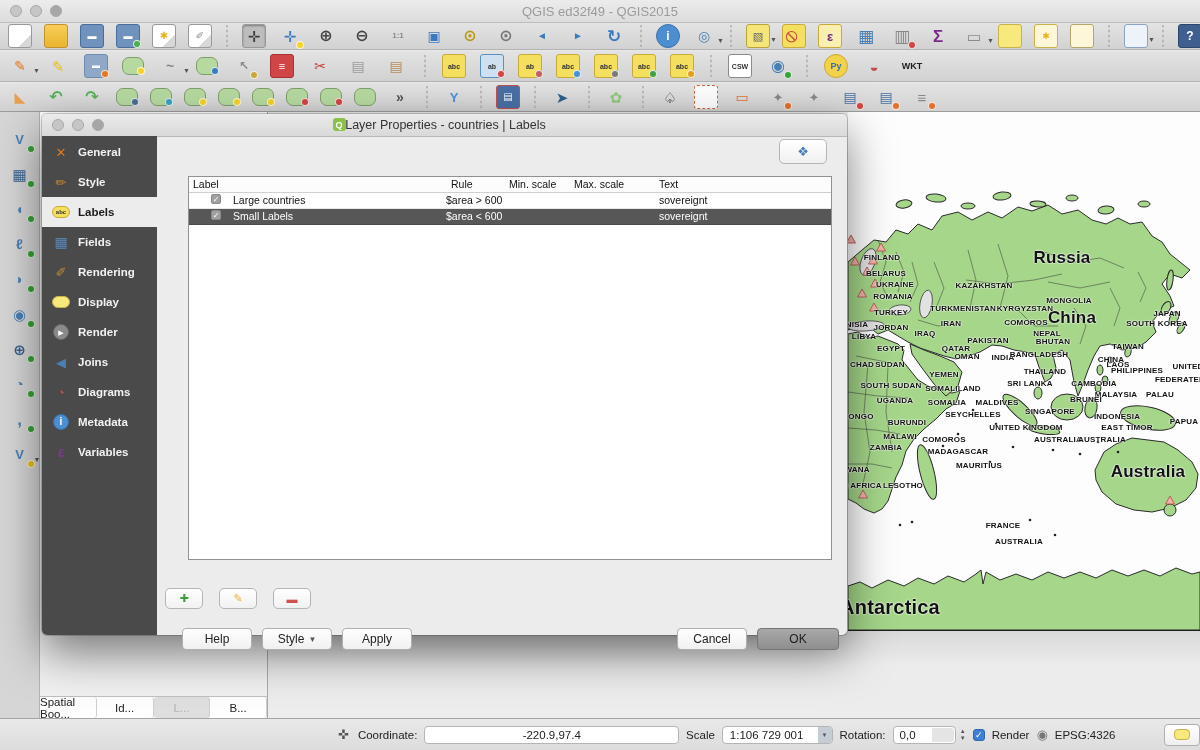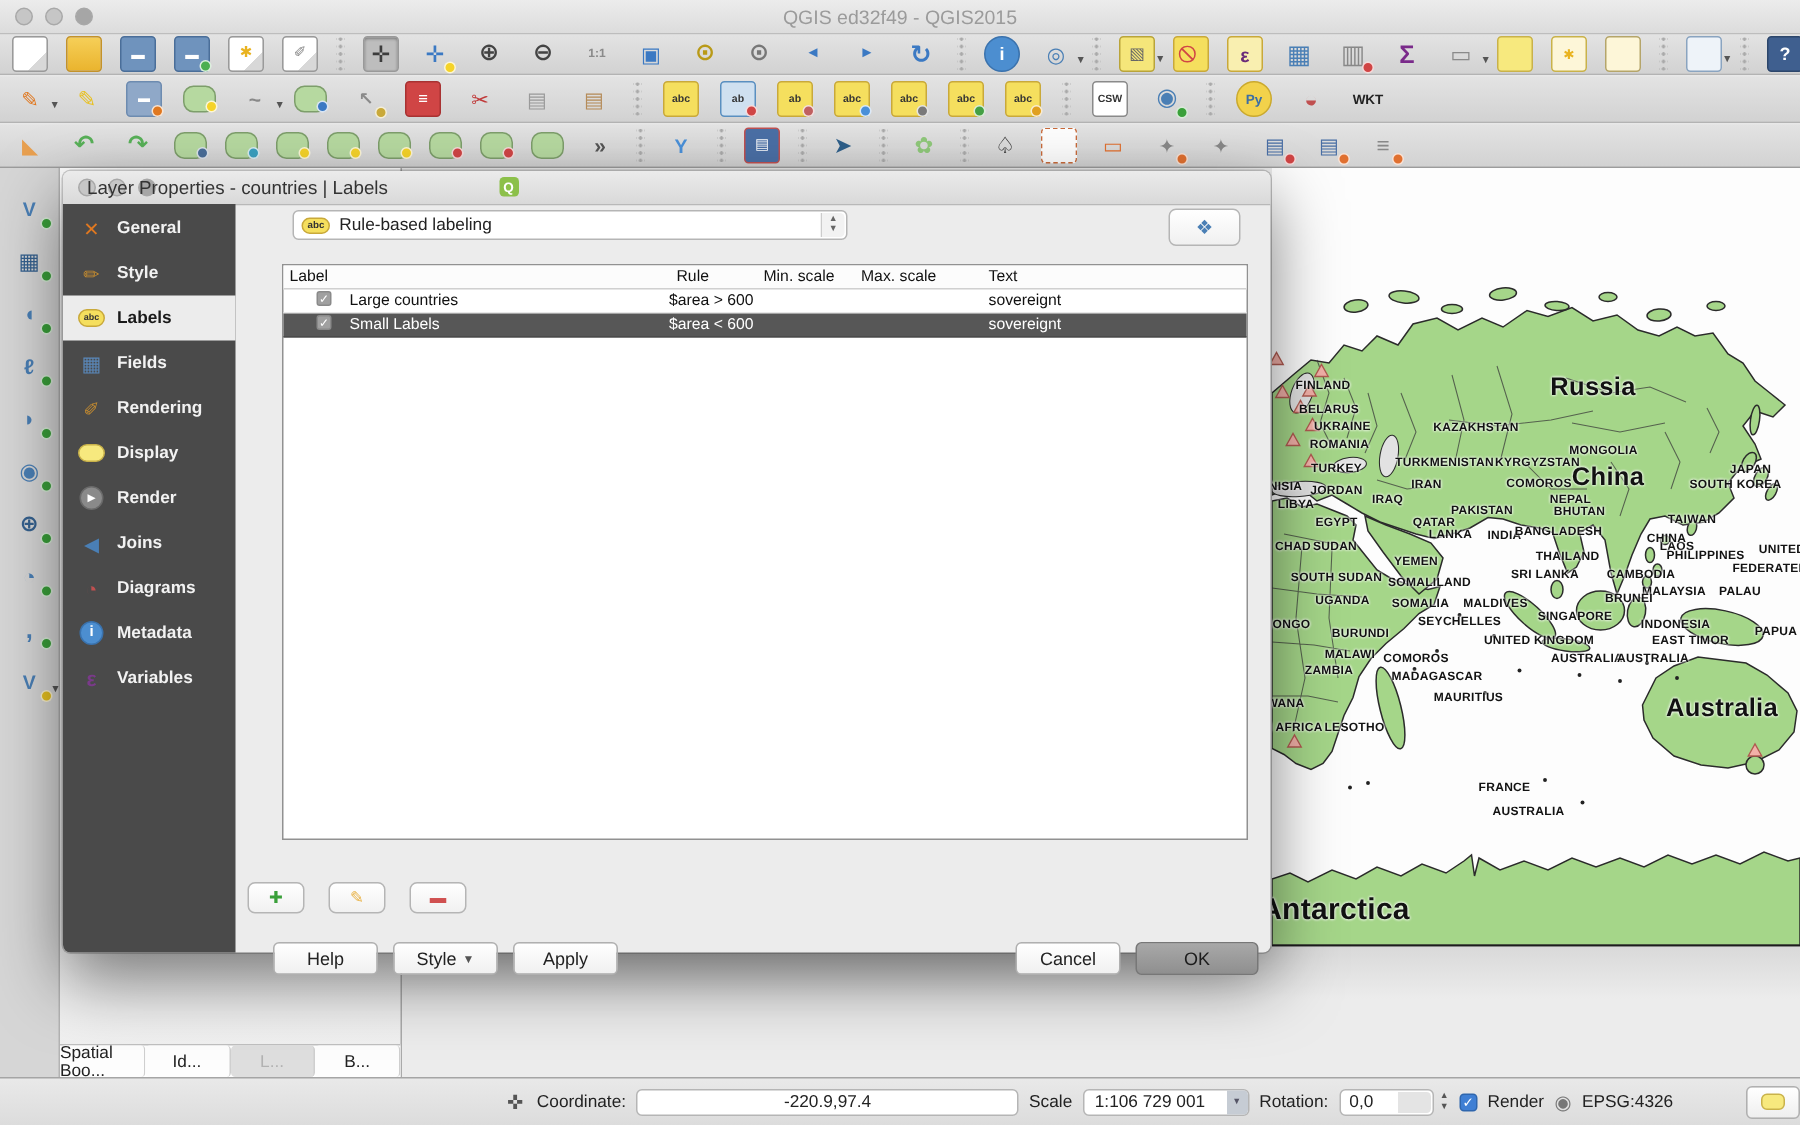--- a/index.html
+++ b/index.html
@@ -35,21 +35,21 @@
   .mlabel{position:absolute;transform:translate(-50%,-50%);font-weight:bold;color:#121212;white-space:nowrap;text-shadow:0 0 2px #fff,0 0 2px #fff;letter-spacing:.2px;}
   .belowmap{position:absolute;left:267px;top:631px;width:933px;height:87px;background:linear-gradient(#d9d9d9,#ececec 40%);z-index:4;}
   
   .panel{position:absolute;left:40px;top:112px;width:228px;height:606px;background:linear-gradient(#fdfdfd,#f0f0f0);border-right:1px solid #aaa;box-sizing:border-box;z-index:6;}
   .ptabs{position:absolute;left:0;bottom:0;width:100%;height:21px;display:flex;border-top:1px solid #c0c0c0;background:#fff;}
   .ptab{flex:1;display:flex;align-items:center;justify-content:center;font-size:11.5px;color:#222;border-right:1px solid #cfcfcf;background:#fdfdfd;border-radius:3px;}
   .ptab.dim{background:#dedede;color:#b2b2b2;}
   
   .dialog{position:absolute;left:42px;top:114px;width:805px;height:521px;background:#ececec;border-radius:5px;box-shadow:0 18px 45px rgba(0,0,0,.5),0 0 0 1px rgba(0,0,0,.18);z-index:50;}
   .dlg-title{height:22px;background:linear-gradient(#ebebeb,#d9d9d9);border-bottom:1px solid #b8b8b8;border-radius:5px 5px 0 0;display:flex;align-items:center;position:relative;}
-  .dlg-title .txt{position:absolute;left:16px;right:0;font-size:12.5px;color:#333;}
+  .dlg-title .txt{position:absolute;left:2px;right:0;text-align:center;font-size:12.5px;color:#333;}
   .dlg-title .qicon{position:absolute;left:calc(50% - 112px);top:4px;width:13px;height:13px;border-radius:3px;background:#8cc04a;color:#fff;font-size:9px;font-weight:bold;display:flex;align-items:center;justify-content:center;}
   .dlg-body{position:absolute;top:22px;bottom:0;left:0;right:0;display:flex;}
   .dlg-side{width:115px;background:#4a4a4a;border-radius:0 0 0 5px;flex:0 0 auto;padding-top:1px;}
   .sitem{height:30px;display:flex;align-items:center;gap:8px;padding-left:10px;color:#f2f2f2;font-size:11.5px;font-weight:bold;cursor:default;}
   .sitem.sel{background:#ececec;color:#1a1a1a;}
   .sicon{width:18px;height:16px;display:flex;align-items:center;justify-content:center;flex:0 0 auto;}
   .sicon .gl{font-weight:bold;line-height:1;}
   .sicon .box{border-radius:3px;display:flex;align-items:center;justify-content:center;}
   .dlg-content{position:relative;flex:1;}
   .mode-row{position:absolute;left:38px;top:4px;right:20px;height:24px;}
@@ -489,21 +489,21 @@
       <div class="mlabel" style="left: 43px; top: 215px; font-size: 8px;">JORDAN</div>
       <div class="mlabel" style="left: 9px; top: 212px; font-size: 8px;">NISIA</div>
       <div class="mlabel" style="left: 16px; top: 224px; font-size: 8px;">LIBYA</div>
       <div class="mlabel" style="left: 43px; top: 236px; font-size: 8px;">EGYPT</div>
       <div class="mlabel" style="left: 140px; top: 228px; font-size: 8px;">PAKISTAN</div>
       <div class="mlabel" style="left: 108px; top: 236px; font-size: 8px;">QATAR</div>
       <div class="mlabel" style="left: 205px; top: 229px; font-size: 8px;">BHUTAN</div>
       <div class="mlabel" style="left: 319px; top: 201px; font-size: 8px;">JAPAN</div>
       <div class="mlabel" style="left: 309px; top: 211px; font-size: 8px;">SOUTH KOREA</div>
       <div class="mlabel" style="left: 280px; top: 234px; font-size: 8px;">TAIWAN</div>
-      <div class="mlabel" style="left: 119px; top: 244px; font-size: 8px;">LANKA</div>
+      <div class="mlabel" style="left: 119px; top: 244px; font-size: 8px;">OMAN</div>
       <div class="mlabel" style="left: 155px; top: 245px; font-size: 8px;">INDIA</div>
       <div class="mlabel" style="left: 191px; top: 242px; font-size: 8px;">BANGLADESH</div>
       <div class="mlabel" style="left: 234px; top: 252px; font-size: 8px; margin-left: 36px;">LAOS</div>
       <div class="mlabel" style="left: 263px; top: 247px; font-size: 8px;">CHINA</div>
       <div class="mlabel" style="left: 14px; top: 252px; font-size: 8px;">CHAD</div>
       <div class="mlabel" style="left: 42px; top: 252px; font-size: 8px;">SUDAN</div>
       <div class="mlabel" style="left: 96px; top: 262px; font-size: 8px;">YEMEN</div>
       <div class="mlabel" style="left: 197px; top: 259px; font-size: 8px;">THAILAND</div>
       <div class="mlabel" style="left: 289px; top: 258px; font-size: 8px;">PHILIPPINES</div>
       <div class="mlabel" style="left: 340px; top: 254px; font-size: 8px;">UNITED</div>
@@ -646,28 +646,20 @@
             <span class="sicon">
               <span class="box" style="background: transparent; border-radius: 3px; width: 14px; height: 14px;">
                 <span class="gl" style="color: rgb(122, 58, 138); font-size: 14px;">ε</span>
               </span>
             </span>
             <span>Variables</span>
           </div>
         </div>
       <div class="dlg-content">
         <div class="mode-row">
-          <div class="mode-select">
-            <span class="abct">abc</span>
-            <span>Rule-based labeling</span>
-            <span class="mode-spin">
-                <span>▲</span>
-                <span>▼</span>
-              </span>
-          </div>
           <div class="settings-btn">
             <span>❖</span>
           </div>
         </div>
         <div class="rule-table" id="ruletable">
             <div class="thead">
               <span style="left: 4px;">Label</span>
               <span style="left: 262px;">Rule</span>
               <span style="left: 320px;">Min. scale</span>
               <span style="left: 385px;">Max. scale</span>

